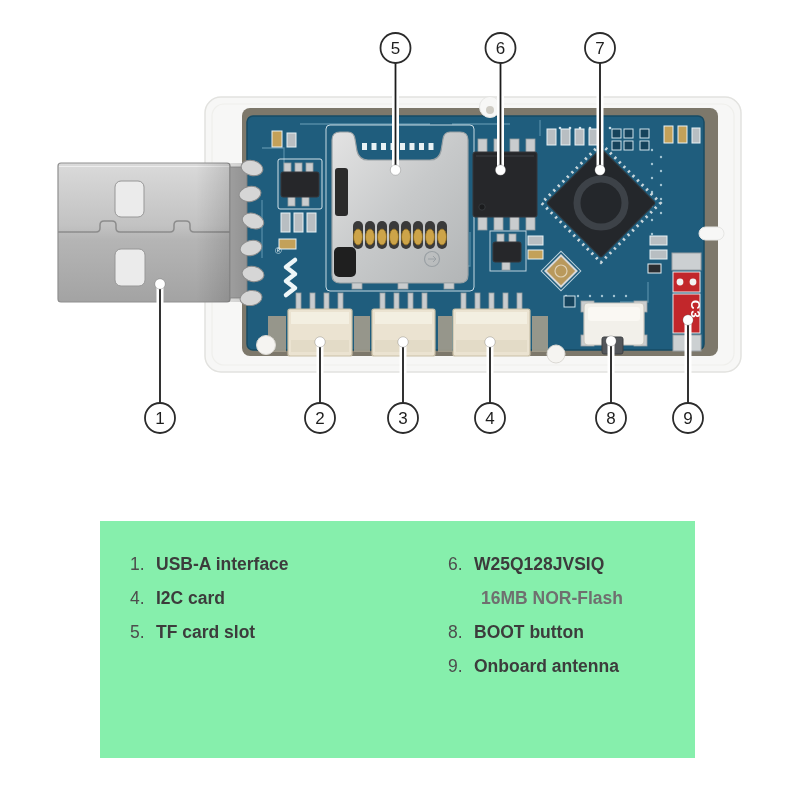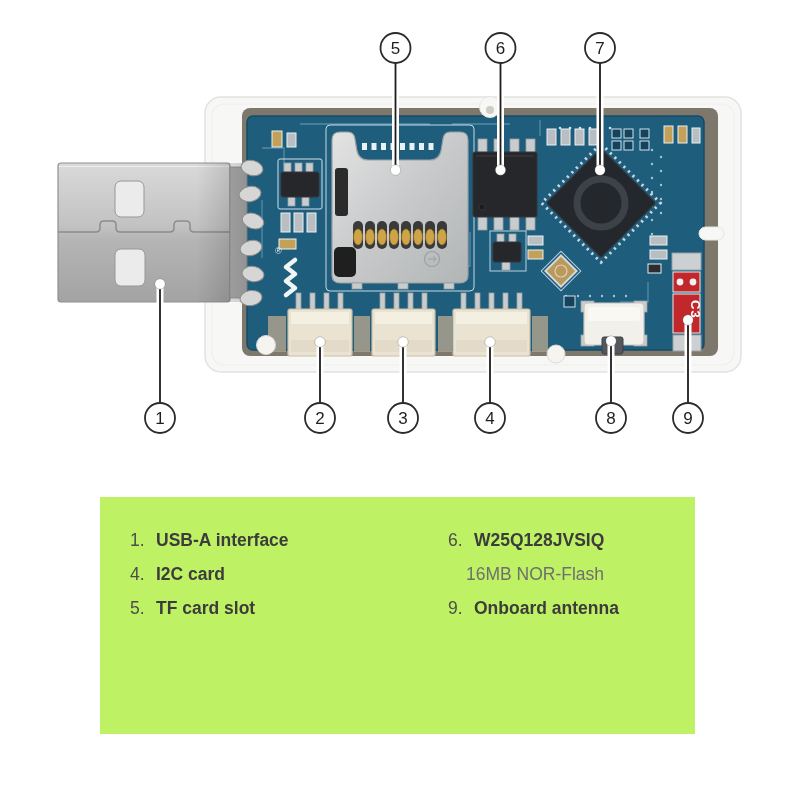--- a/index.html
+++ b/index.html
@@ -20,28 +20,28 @@
   .chip{fill:#26272a;stroke:#34373b;stroke-width:1;}
   .blob{fill:#d6d6d6;stroke:#8e8e8e;stroke-width:1;}
   .cream{fill:#ebe3d1;stroke:#c9bfa6;stroke-width:1.2;}
   .lineCase{stroke:#ffffff;stroke-width:7;fill:none;}
   .lineCore{stroke:#1c1c1c;stroke-width:1.8;fill:none;}
   .dot{fill:#ffffff;stroke:rgba(60,60,60,.25);stroke-width:1;}
   .cc{fill:#ffffff;stroke:#2b2b2b;stroke-width:1.8;}
   .cnum{font-size:17px;fill:#1e1e1e;text-anchor:middle;}
 
   
-  .legend{position:absolute;left:100px;top:497px;width:595px;height:237px;background:#bef264;}
+  .legend{position:absolute;left:100px;top:521px;width:595px;height:237px;background:#86efac;}
   .col{position:absolute;top:26px;}
   .col-left{left:30px;}
   .col-right{left:348px;}
   .row{height:34px;line-height:34px;font-size:17.5px;white-space:nowrap;}
   .num{display:inline-block;width:26px;color:#4d4d4d;}
   .lbl{font-weight:bold;color:#3c3c3c;}
-  .sub{color:#6f6f6f;margin-left:18px;}
+  .sub{color:#6f6f6f;margin-left:33px;font-weight:bold;}
 </style>
 </head>
 <body>
 
 <div id="page">
 
 <svg width="800" height="470" viewBox="0 0 800 470">
   <defs>
     <linearGradient id="gMetal" x1="0" y1="0" x2="0" y2="1">
       <stop offset="0" stop-color="#dadada"></stop>
@@ -402,18 +402,21 @@
       </div>
     </div>
     <div class="col col-right">
       <div class="row">
         <span class="num">6.</span><span class="lbl">W25Q128JVSIQ</span>
       </div>
       <div class="row">
         <span class="sub">16MB NOR-Flash</span>
       </div>
       <div class="row">
+        <span class="num">8.</span><span class="lbl">BOOT button</span>
+      </div>
+      <div class="row">
         <span class="num">9.</span><span class="lbl">Onboard antenna</span>
       </div>
     </div>
   </div>
 
 </div>
 
 </body></html>

